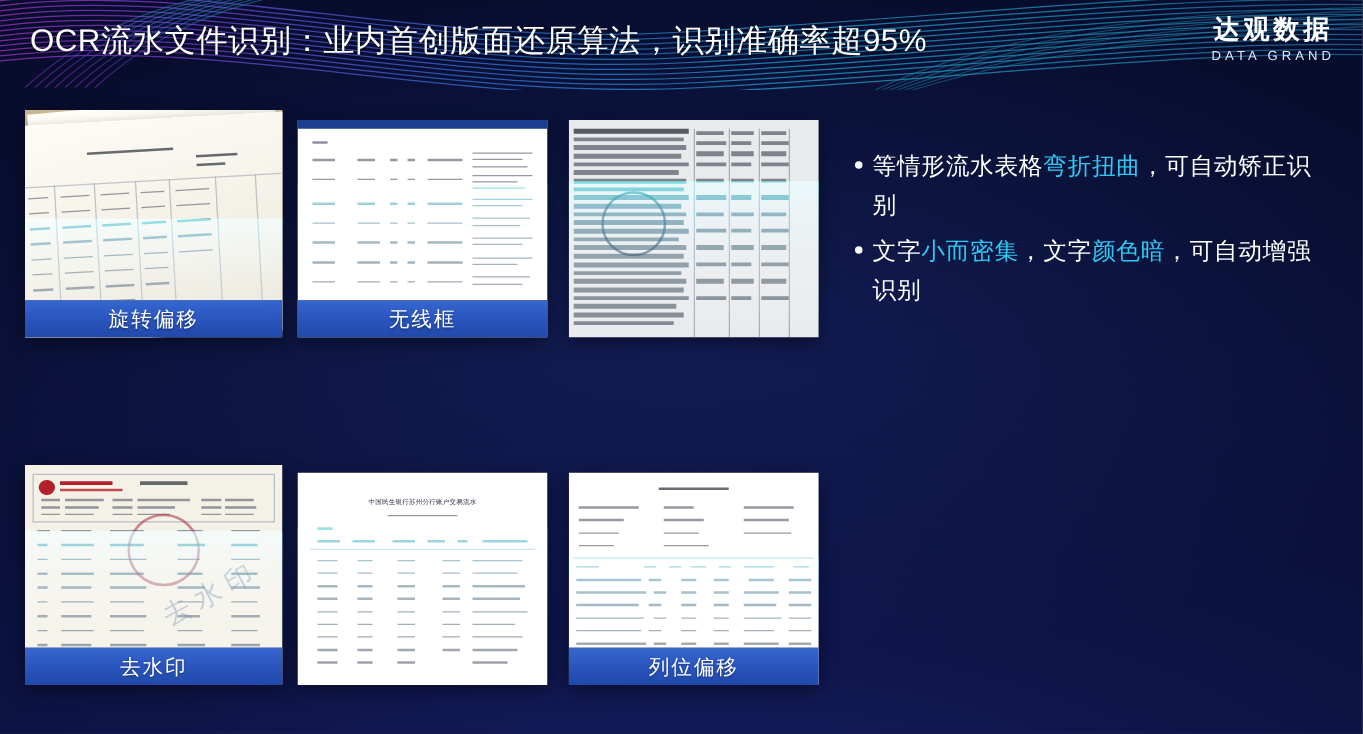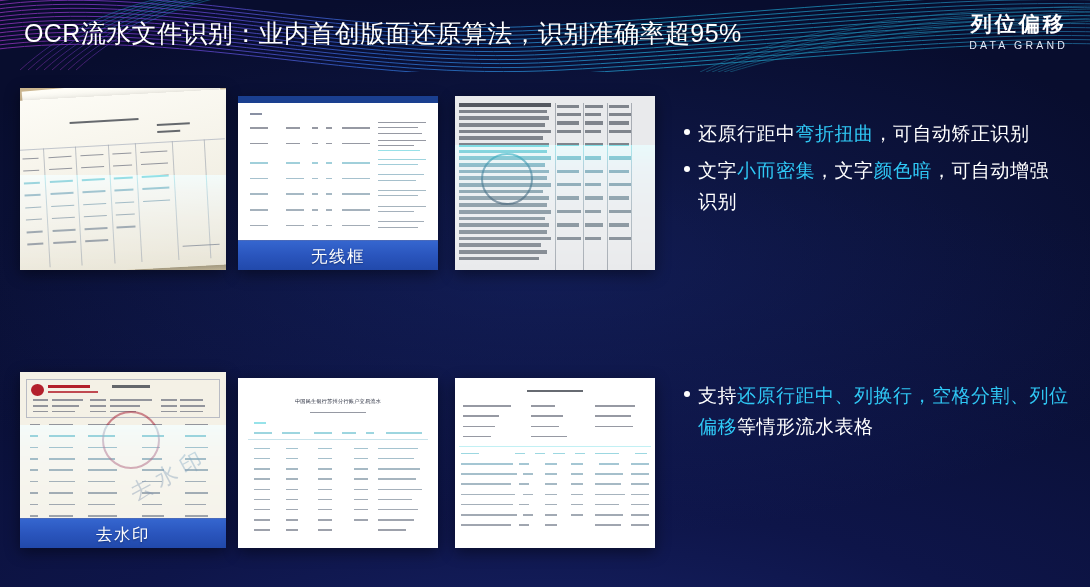--- a/index.html
+++ b/index.html
@@ -168,21 +168,21 @@
       <path d="M718,72 C778,50 868,27 1018,19 C1068,16 1092,15 1100,15"></path>
       <path d="M724,72 C784,52 874,30 1024,22 C1072,19 1094,18 1100,18"></path>
       <path d="M730,72 C790,54 880,33 1030,25 C1076,22 1096,21 1100,21"></path>
     </g>
   </svg>
 </div>
 
 <div class="title">OCR流水文件识别：业内首创版面还原算法，识别准确率超95%</div>
 
 <div class="logo">
-  <div class="cn">列位偏移</div>
+  <div class="cn">达观数据</div>
   <div class="en">DATA GRAND</div>
 </div>
 
 <div class="card" style="left:20px; top:88px; width:206px; height:182px;">
   <div class="shot">
     <div class="photo-bg"></div>
     <div class="photo-sheet2"></div>
     <div class="photo-sheet">
       <div class="ln d" style="left:28%; top:14%; width:30%; height:2px;"></div>
       <div class="ln d" style="left:66%; top:18%; width:14%; height:2px;"></div>
@@ -227,20 +227,21 @@
       <div class="ln" style="left:18%; top:75%; width:10%;"></div>
       <div class="ln" style="left:32%; top:75%; width:10%;"></div>
       <div class="ln" style="left:46%; top:75%; width:8%;"></div>
       <div class="ln" style="left:7%; top:82%; width:7%;"></div>
       <div class="ln" style="left:18%; top:82%; width:10%;"></div>
       <div class="ln" style="left:32%; top:82%; width:10%;"></div>
       <div class="ln" style="left:74%; top:88%; width:16%;"></div>
     </div>
     <div class="scanfx" style="top:48%; height:52%;"></div>
   </div>
+  <div class="caption">旋转偏移</div>
 </div>
 
 <div class="card" style="left:238px; top:96px; width:200px; height:174px;">
   <div class="shot">
     <div class="white-paper"></div>
     <div class="bluebar" style="left:0; top:0; width:100%; height:4%; background:#1a3f8f;"></div>
     <div class="ln" style="left:6%; top:10%; width:6%; background:#5b6580;"></div>
     <div class="ln" style="left:6%; top:18%; width:9%;"></div>
     <div class="ln" style="left:24%; top:18%; width:7%;"></div>
     <div class="ln" style="left:37%; top:18%; width:3%;"></div>
@@ -580,37 +581,32 @@
     <div class="ln" style="left:58%; top:80%; width:6%;"></div>
     <div class="ln" style="left:70%; top:80%; width:14%;"></div>
     <div class="ln" style="left:88%; top:80%; width:9%;"></div>
     <div class="ln" style="left:3%; top:86%; width:25%;"></div>
     <div class="ln" style="left:32%; top:86%; width:5%;"></div>
     <div class="ln" style="left:45%; top:86%; width:6%;"></div>
     <div class="ln" style="left:70%; top:86%; width:13%;"></div>
     <div class="ln" style="left:88%; top:86%; width:9%;"></div>
     <div class="scanfx" style="top:40%; height:60%;"></div>
   </div>
+  <div class="caption">列位偏移</div>
 </div>
 
 <div class="bullets" style="left:684px; top:118px; width:380px;">
   <div class="bul-row">
     <div class="dot"></div>
     <div class="btxt">
-      <span>还原行距中</span><span class="hl">弯折扭曲</span><span>，可自动矫正识别</span>
+      <span>等情形流水表格</span><span class="hl">弯折扭曲</span><span>，可自动矫正识别</span>
     </div>
   </div>
   <div class="bul-row">
     <div class="dot"></div>
     <div class="btxt">
       <span>文字</span><span class="hl">小而密集</span><span>，文字</span><span class="hl">颜色暗</span><span>，可自动增强识别</span>
     </div>
   </div>
 </div>
 
 <div class="bullets" style="left:684px; top:380px; width:390px;">
-  <div class="bul-row">
-    <div class="dot"></div>
-    <div class="btxt">
-      <span>支持</span><span class="hl">还原行距中、列换行，空格分割、列位偏移</span><span>等情形流水表格</span>
-    </div>
-  </div>
 </div>
 
 </body></html>

